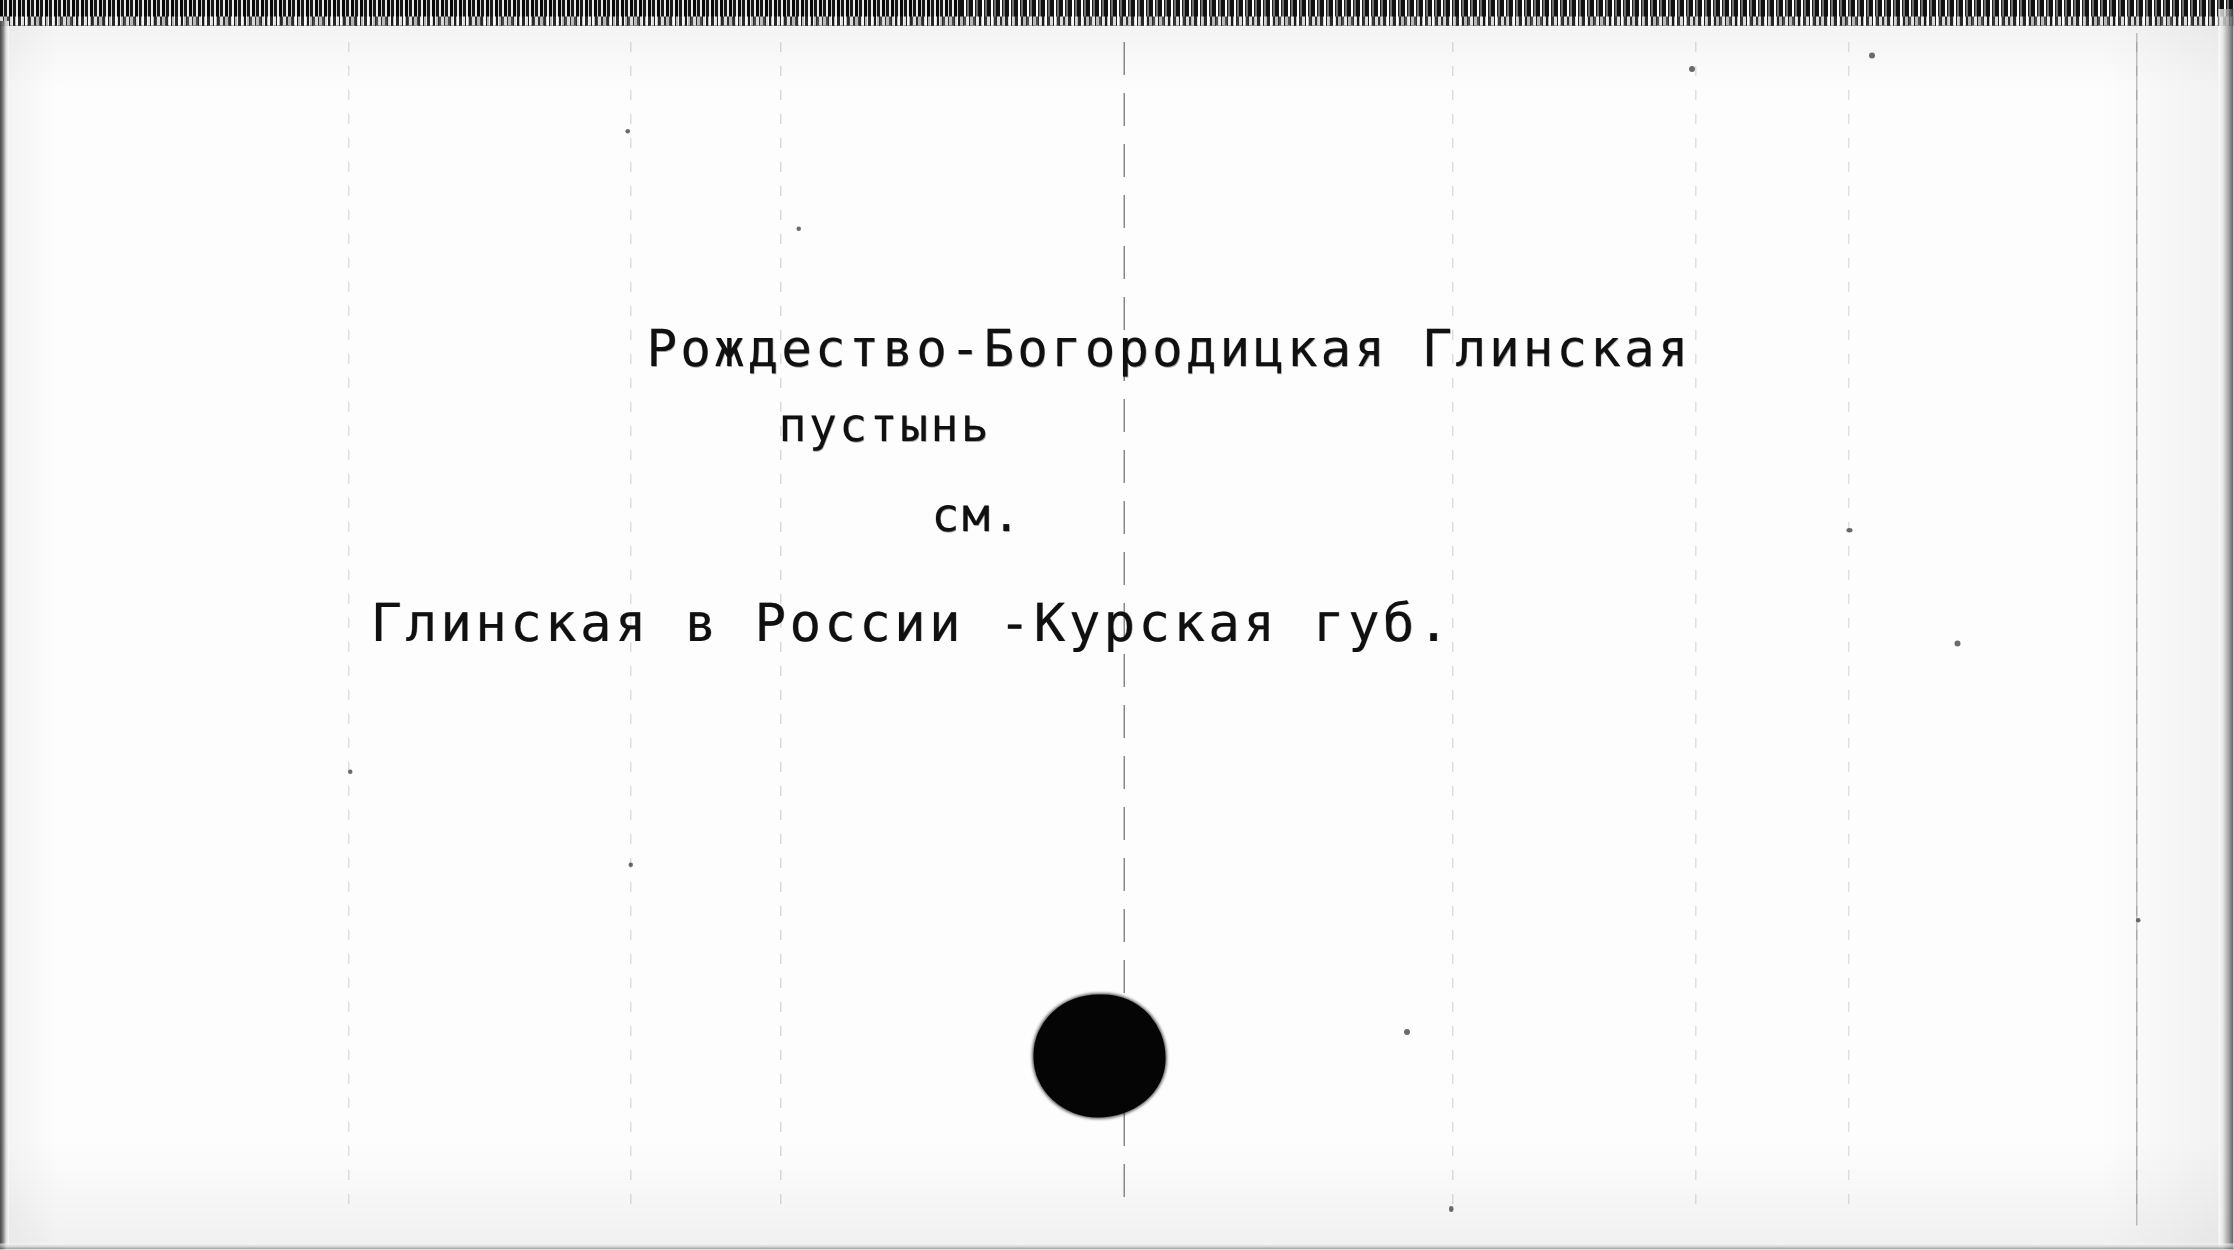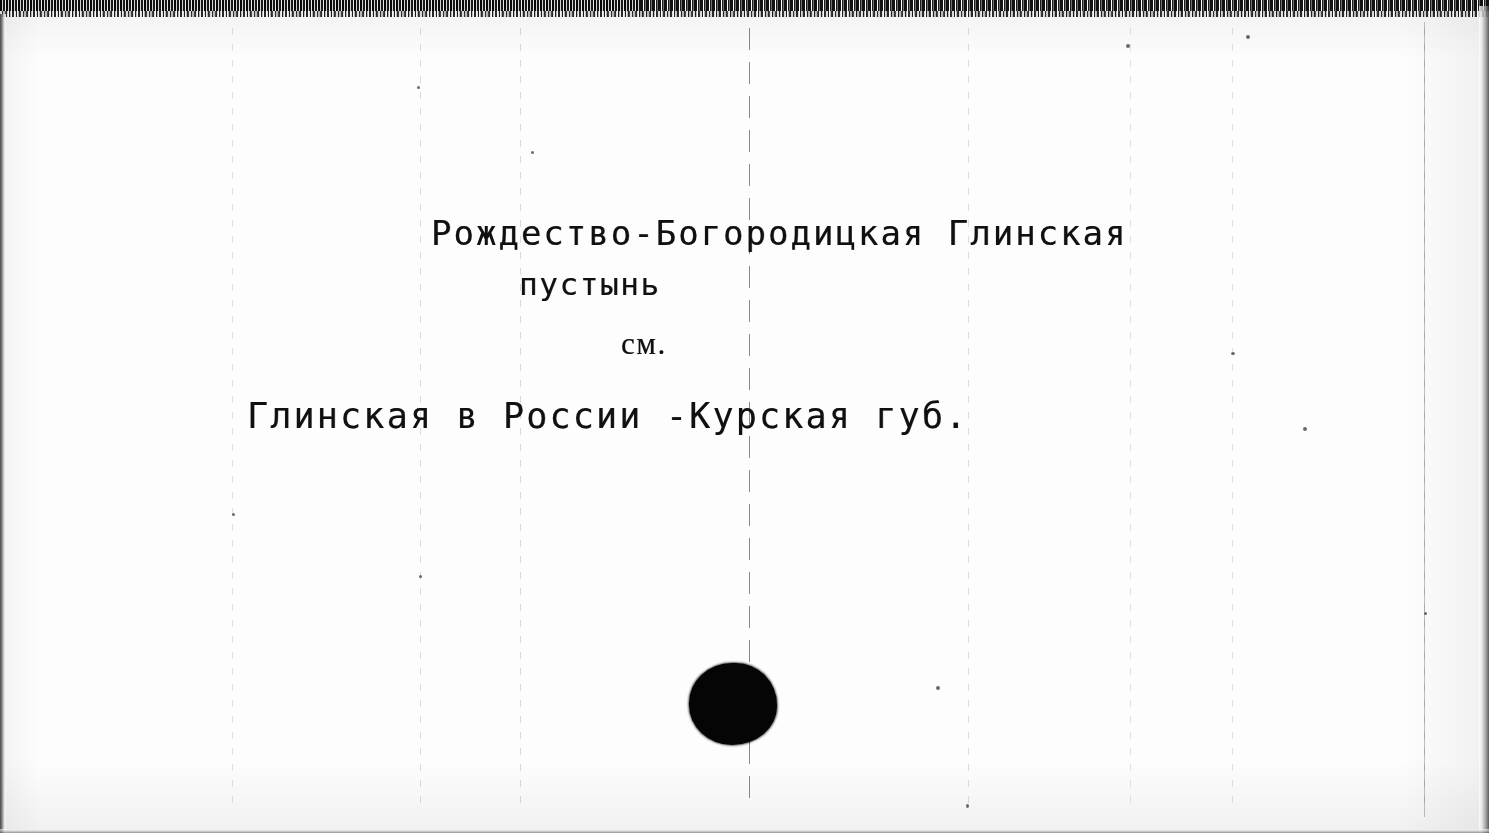--- a/index.html
+++ b/index.html
@@ -158,21 +158,20 @@
     left: 519px;
     top: 266px;
     font-size: 31px;
     letter-spacing: 1.6px;
   }
   .l-see {
     left: 621px;
     top: 326px;
     font-size: 31px;
     letter-spacing: 1.6px;
-    font-family: Liberation Serif, serif;
   }
   .l-ref {
     left: 247px;
     top: 396px;
     font-size: 35px;
     letter-spacing: 2.2px;
   }
 
   
   .blot {

